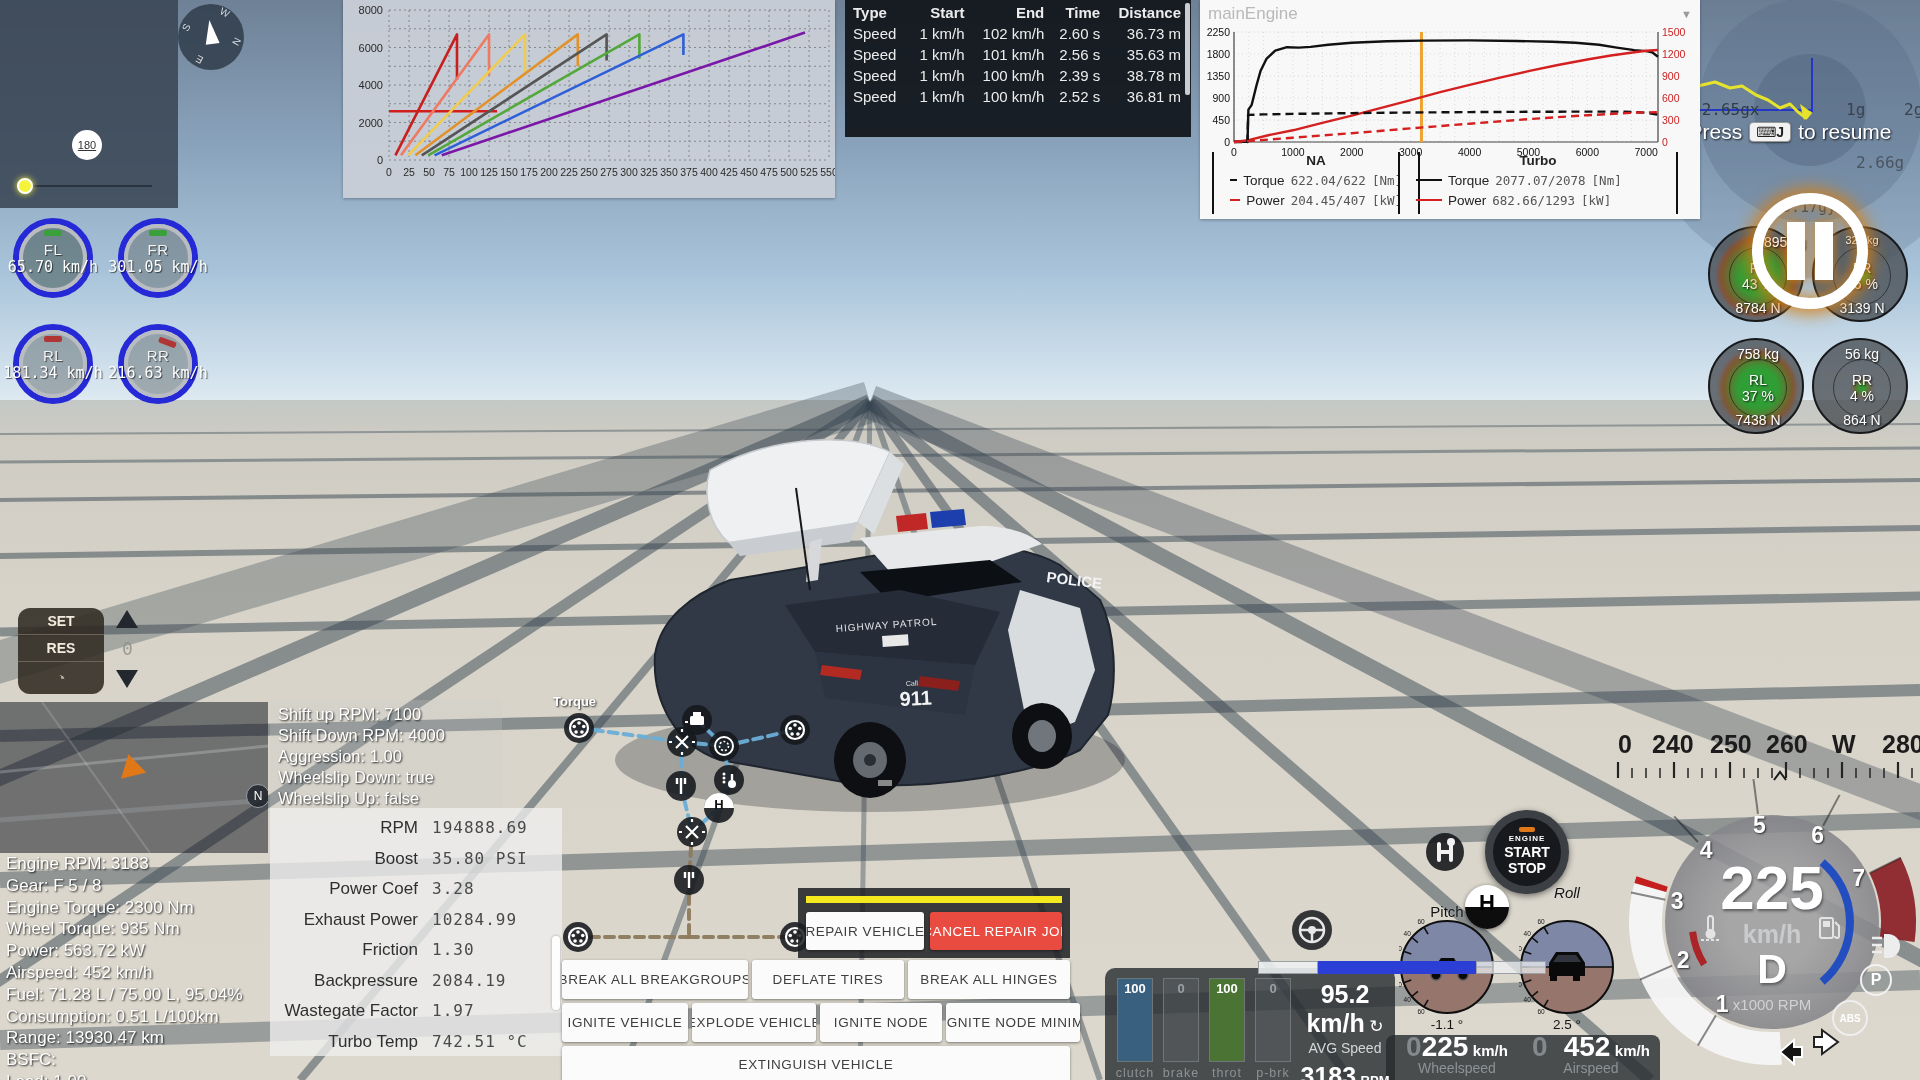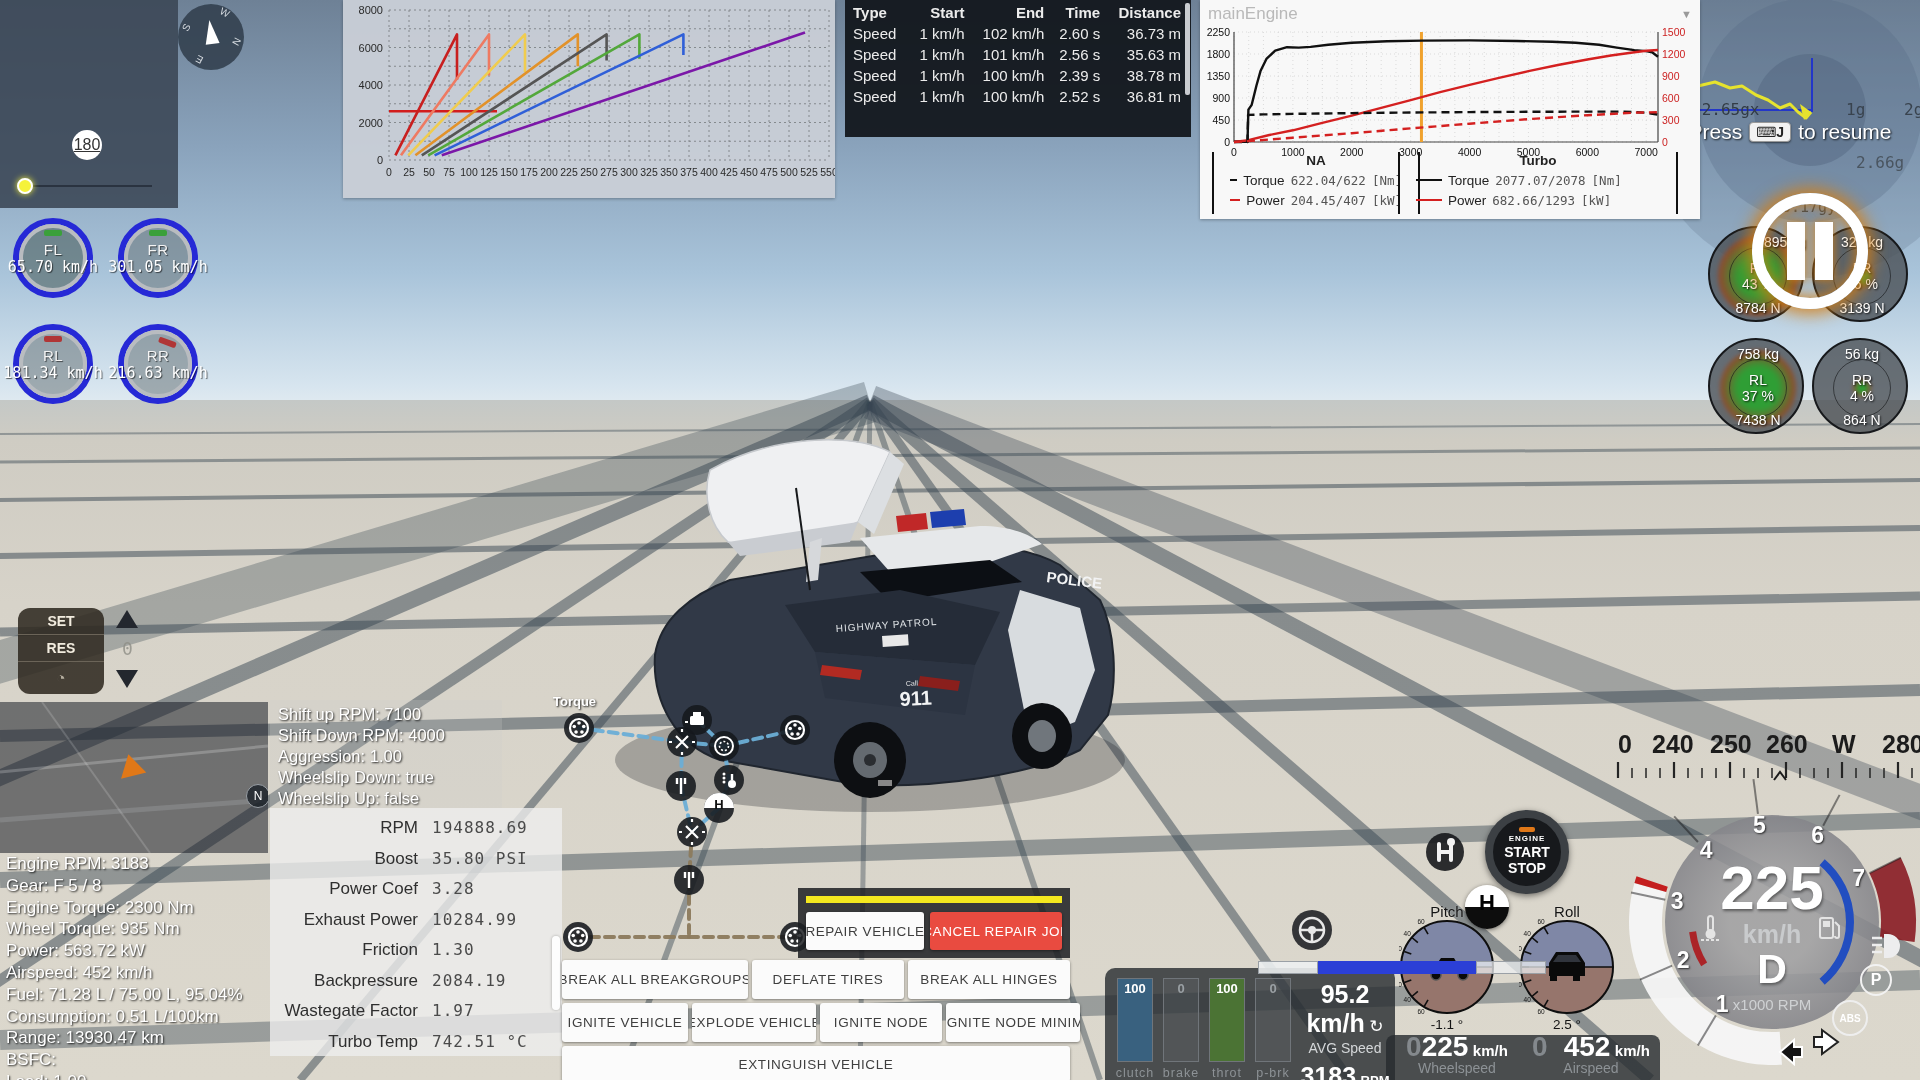--- a/index.html
+++ b/index.html
@@ -108,21 +108,21 @@
     <ellipse cx="310" cy="330" rx="17" ry="18" fill="#646a70"></ellipse>
     <ellipse cx="310" cy="330" rx="6" ry="6" fill="#2a2d31"></ellipse>
     <ellipse cx="482" cy="306" rx="30" ry="33" fill="#0d0f12"></ellipse>
     <ellipse cx="482" cy="306" rx="14" ry="16" fill="#70767c"></ellipse>
     <rect x="318" y="350" width="14" height="6" fill="#888"></rect>
   </svg>
 </div>
 
 <div class="abs" style="left:0;top:0;width:178px;height:208px;background:rgba(58,70,84,.88);z-index:5;">
   <div class="abs circ" style="left:72px;top:130px;width:30px;height:30px;background:#fff;display:flex;align-items:center;justify-content:center;">
-    <span style="font-size:16px;color:#333;text-decoration:underline;">180</span>
+    <span style="font-size:11px;color:#333;text-decoration:underline;">180</span>
   </div>
   <div class="abs" style="left:24px;top:185px;width:128px;height:2px;background:#2a3340;"></div>
   <div class="abs circ" style="left:17px;top:178px;width:16px;height:16px;background:#f5f23a;border:2px solid #fff;box-sizing:border-box;box-shadow:0 0 6px #f5f23a;"></div>
 </div>
 
 <div class="abs circ" style="left:178px;top:4px;width:66px;height:66px;background:rgba(47,60,74,.85);z-index:5;color:#d8dde2;font-size:10px;">
   <span class="abs" style="left:42px;top:3px;transform:rotate(28deg);">W</span>
   <span class="abs" style="left:5px;top:18px;transform:rotate(-62deg);">S</span>
   <span class="abs" style="left:55px;top:32px;transform:rotate(118deg);">N</span>
   <span class="abs" style="left:18px;top:50px;transform:rotate(208deg);">E</span>
@@ -404,21 +404,21 @@
       <div class="abs circ" style="left:19px;top:19px;width:58px;height:58px;border:1px solid rgba(20,22,24,.6);box-sizing:border-box;"></div>
       <div class="abs hudtxt" style="left:0;top:6px;width:96px;text-align:right;font-size:14px;">895 kg</div>
       <div class="abs hudtxt" style="left:0;top:32px;width:96px;text-align:center;font-size:14px;">FL</div>
       <div class="abs hudtxt" style="left:0;top:48px;width:96px;text-align:center;font-size:14px;">43 %</div>
       <div class="abs hudtxt" style="left:0;top:72px;width:96px;text-align:center;font-size:14px;">8784 N</div>
     </div>
     <div class="abs circ" style="left: 112px; top: 8px; width: 96px; height: 96px; background: rgba(72, 77, 82, 0.78); border: 2px solid rgb(23, 25, 28); box-sizing: border-box;">
       <div class="abs circ" style="left:36px;top:36px;width:24px;height:24px;
       background:radial-gradient(circle,#2f9e35 0 32%,#a8352c 78%,rgba(168,53,44,0) 100%);filter:blur(2px);"></div>
       <div class="abs circ" style="left:19px;top:19px;width:58px;height:58px;border:1px solid rgba(20,22,24,.6);box-sizing:border-box;"></div>
-      <div class="abs hudtxt" style="left:0;top:6px;width:96px;text-align:center;font-size:14px;">320 kg</div>
+      <div class="abs hudtxt" style="left:0;top:6px;width:96px;text-align:center;font-size:11px;">320 kg</div>
       <div class="abs hudtxt" style="left:0;top:32px;width:96px;text-align:center;font-size:14px;">FR</div>
       <div class="abs hudtxt" style="left:0;top:48px;width:96px;text-align:center;font-size:14px;">16 %</div>
       <div class="abs hudtxt" style="left:0;top:72px;width:96px;text-align:center;font-size:14px;">3139 N</div>
     </div>
     <div class="abs circ" style="left: 8px; top: 120px; width: 96px; height: 96px; background: rgba(72, 77, 82, 0.78); border: 2px solid rgb(23, 25, 28); box-sizing: border-box;">
       <div class="abs circ" style="left:10px;top:10px;width:76px;height:76px;
       background:radial-gradient(circle,#2f9e35 0 38%,#a8352c 78%,rgba(168,53,44,0) 100%);filter:blur(2px);"></div>
       <div class="abs circ" style="left:19px;top:19px;width:58px;height:58px;border:1px solid rgba(20,22,24,.6);box-sizing:border-box;"></div>
       <div class="abs hudtxt" style="left:0;top:6px;width:96px;text-align:center;font-size:14px;">758 kg</div>
       <div class="abs hudtxt" style="left:0;top:32px;width:96px;text-align:center;font-size:14px;">RL</div>
@@ -692,21 +692,21 @@
     <text x="-0.8640162808672329" y="32.214952547065224" text-anchor="middle" font-size="6.5" fill="#141414">20</text>
     <line x1="18.890311161478834" y1="23.574070831911506" x2="13.144977838086497" y2="18.75316375926246" stroke="#0e0e0e" stroke-width="1.6"></line>
     <text x="8.165688957813146" y="16.57504429629995" text-anchor="middle" font-size="6.5" fill="#141414">40</text>
     <line x1="29.000000000000004" y1="15.091034656191326" x2="25.250000000000004" y2="8.595844127808036" stroke="#0e0e0e" stroke-width="1.6"></line>
     <text x="22.000000000000004" y="4.966679003209187" text-anchor="middle" font-size="6.5" fill="#141414">60</text>
     <path d="M24,46 h13 l5,-7 h13 l4,7 h15 v9 h-5 a5,5 0 0 1 -10,0 h-17 a5,5 0 0 1 -10,0 h-8 z" fill="#0a0a0a"></path>
     <circle cx="37" cy="56" r="5" fill="#0a0a0a" stroke="#555" stroke-width="1.5"></circle>
     <circle cx="64" cy="56" r="5" fill="#0a0a0a" stroke="#555" stroke-width="1.5"></circle>
   </svg>
 <div class="att-val" style="left:1397px;top:1017px;z-index:6;">-1.1 °</div>
-<div class="att-lb" style="left:1517px;top:903px;z-index:6;">Roll</div>
+<div class="att-lb" style="left:1517px;top:884px;z-index:6;font-style:italic;">Roll</div>
 <svg id="rollsvg" class="abs" style="left:1519px;top:919px;width:96px;height:96px;z-index:6;" viewBox="0 0 96 96">
     <path d="M2,48 a46,46 0 0 1 92,0 z" fill="#7f87a6"></path>
     <path d="M2,48 a46,46 0 0 0 92,0 z" fill="#96756c"></path>
     <circle cx="48" cy="48" r="46" fill="none" stroke="#0e0e0e" stroke-width="2"></circle>
     <line x1="2" y1="48" x2="94" y2="48" stroke="#0e0e0e" stroke-width="1.4"></line>
     <line x1="29.000000000000004" y1="80.90896534380867" x2="25.250000000000004" y2="87.40415587219196" stroke="#0e0e0e" stroke-width="1.6"></line>
     <text x="22.000000000000004" y="95.03332099679082" text-anchor="middle" font-size="6.5" fill="#141414">60</text>
     <line x1="18.890311161478834" y1="72.42592916808849" x2="13.144977838086497" y2="77.24683624073754" stroke="#0e0e0e" stroke-width="1.6"></line>
     <text x="8.165688957813146" y="83.42495570370005" text-anchor="middle" font-size="6.5" fill="#141414">40</text>
     <line x1="12.291680410135477" y1="60.99676544637541" x2="5.243985754241166" y2="63.561916521317926" stroke="#0e0e0e" stroke-width="1.6"></line>

